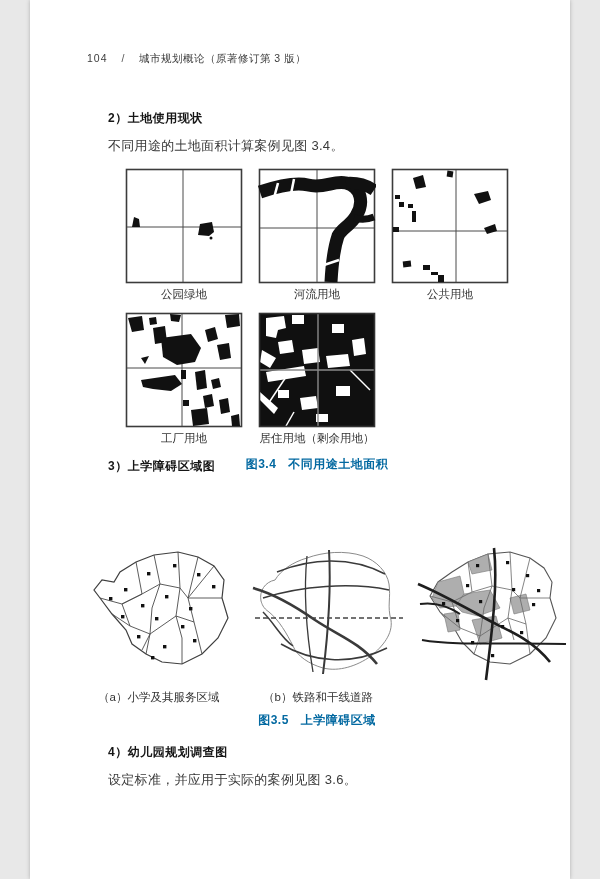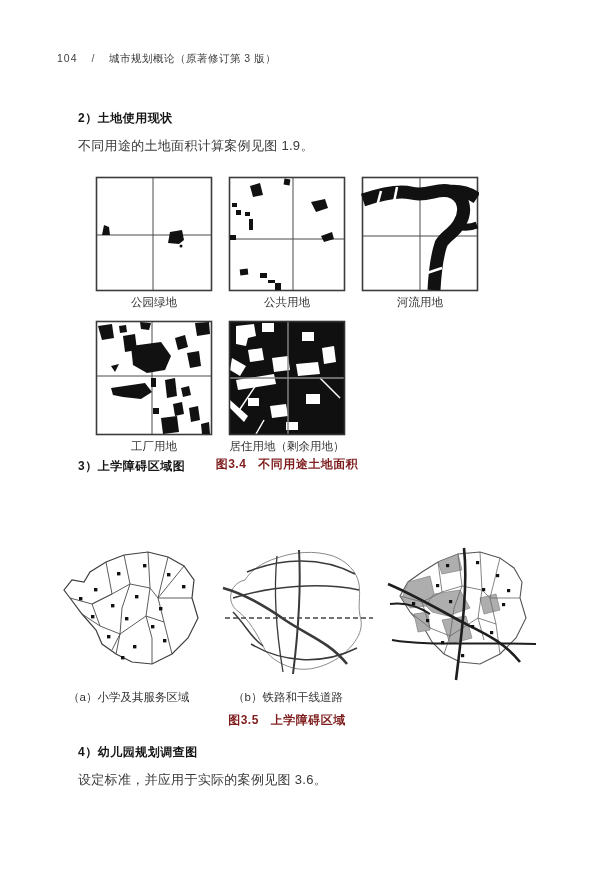--- a/index.html
+++ b/index.html
@@ -1,68 +1,87 @@
 <!DOCTYPE html>
 <html><head>
 <meta charset="utf-8">
 <style>
   html,body{margin:0;padding:0;background:#e8e8e8;}
   .page{
-    position:relative;width:600px;height:879px;background:#ffffff;
+    position:relative;width:540px;height:879px;background:#ffffff;
     font-family:"Liberation Sans","DejaVu Sans",sans-serif;color:#2e2e2e;
     margin:0 auto;overflow:hidden;box-shadow:0 0 4px rgba(0,0,0,.25);
   }
   .running-head{position:absolute;top:52px;left:57px;font-size:10.5px;color:#3c3c3c;letter-spacing:.5px;}
   .running-head .sep{margin:0 14px;color:#555;}
   .running-head .pgnum{letter-spacing:1px;}
   .sec-heading{position:absolute;left:78px;margin:0;font-size:12px;font-weight:bold;color:#161616;letter-spacing:.5px;}
   .sec-body{position:absolute;left:78px;margin:0;font-size:13px;color:#3a3a3a;letter-spacing:.3px;}
   #h-landuse{top:110px;} #p-landuse{top:137px;}
   #h-obstacle{top:458px;text-align:center;} #p-obstacle{top:511px;}
   #h-kinder{top:744px;} #p-kinder{top:771px;}
 
   .fig34-grid{
     position:absolute;top:168px;left:95px;width:384px;
-    display:grid;grid-template-columns:repeat(3,118px);column-gap:15px;row-gap:10px;margin-top:8px;
+    display:grid;grid-template-columns:repeat(3,118px);column-gap:15px;row-gap:10px;
   }
   .fig34-grid figure{margin:0;width:118px;}
   .map-label{display:block;text-align:center;font-size:11.5px;color:#333;margin-top:3px;white-space:nowrap;}
-  .fig-caption{position:absolute;left:95px;width:384px;text-align:center;font-size:12px;font-weight:bold;color:#7f1d1d;letter-spacing:.5px;}
+  .fig-caption{position:absolute;left:95px;width:384px;text-align:center;font-size:12px;font-weight:bold;color:#0369a1;letter-spacing:.5px;}
   #cap34{top:456px;} #cap35{top:712px;}
   .fig-caption .cap-title{margin-left:12px;}
 
   .fig35-row{position:absolute;top:546px;left:56px;display:flex;gap:1px;}
   .fig35-row figure{margin:0;width:164px;}
   .map-label-left{display:block;text-align:left;padding-left:12px;font-size:11.5px;color:#333;margin-top:4px;white-space:nowrap;}
   svg{display:block;}
 </style>
 </head>
 <body>
 
 <div class="page">
 
   <div class="running-head">
     <span class="pgnum">104</span><span class="sep">/</span><span>城市规划概论（原著修订第 3 版）</span>
   </div>
 
   <h2 class="sec-heading" id="h-landuse">2）土地使用现状</h2>
-  <p class="sec-body" id="p-landuse">不同用途的土地面积计算案例见图 1.9。</p>
+  <p class="sec-body" id="p-landuse">不同用途的土地面积计算案例见图 3.4。</p>
 
   <div class="fig34-grid">
 
     <figure>
       <svg width="118" height="116" viewBox="0 0 118 116">
         <rect x="1.5" y="1.5" width="115" height="113" fill="#fff" stroke="#3c3c3c" stroke-width="1.6"></rect>
         <line x1="58" y1="2" x2="58" y2="114" stroke="#4a4a4a" stroke-width="1"></line>
         <line x1="2" y1="59" x2="116" y2="59" stroke="#4a4a4a" stroke-width="1"></line>
         <path d="M7,59 L9,49 L14,51 L15,59 Z" fill="#111"></path>
         <path d="M73,67 L75,56 L87,54 L89,64 L84,68 Z" fill="#111"></path>
         <circle cx="86" cy="70" r="1.5" fill="#111"></circle>
       </svg>
       <figcaption class="map-label">公园绿地</figcaption>
+    </figure>
+
+    <figure>
+      <svg width="118" height="116" viewBox="0 0 118 116">
+        <rect x="1.5" y="1.5" width="115" height="113" fill="#fff" stroke="#3c3c3c" stroke-width="1.6"></rect>
+        <line x1="59" y1="2" x2="59" y2="114" stroke="#4a4a4a" stroke-width="1"></line>
+        <line x1="2" y1="60" x2="116" y2="60" stroke="#4a4a4a" stroke-width="1"></line>
+        <g fill="none" stroke="#111" stroke-linecap="butt">
+          <path d="M2,24 C20,18 38,14 50,17 C66,21 76,12 88,15 C104,19 106,36 98,48 C92,58 84,60 80,68 C76,80 74,95 73,114" stroke-width="13"></path>
+          <path d="M88,15 C100,14 110,18 116,22" stroke-width="12"></path>
+          <path d="M96,50 C104,52 111,51 116,49" stroke-width="7"></path>
+        </g>
+        <g stroke="#fff" stroke-width="2.5">
+          <line x1="16" y1="30" x2="20" y2="15"></line>
+          <line x1="33" y1="26" x2="36" y2="11"></line>
+          <line x1="66" y1="97" x2="81" y2="92"></line>
+        </g>
+      </svg>
+      <figcaption class="map-label">河流用地</figcaption>
     </figure>
 
     <figure>
       <svg width="118" height="116" viewBox="0 0 118 116">
         <rect x="1.5" y="1.5" width="115" height="113" fill="#fff" stroke="#3c3c3c" stroke-width="1.6"></rect>
         <line x1="65" y1="2" x2="65" y2="114" stroke="#4a4a4a" stroke-width="1"></line>
         <line x1="2" y1="63" x2="116" y2="63" stroke="#4a4a4a" stroke-width="1"></line>
         <g fill="#111">
           <rect x="56" y="3" width="6" height="6" transform="rotate(8 59 6)"></rect>
           <path d="M22,10 L32,7 L35,19 L25,21 Z"></path>
@@ -73,39 +92,20 @@
           <rect x="2" y="59" width="6" height="5"></rect>
           <path d="M83,26 L97,23 L100,32 L88,36 Z"></path>
           <path d="M93,60 L104,56 L106,63 L96,66 Z"></path>
           <rect x="12" y="93" width="8" height="6" transform="rotate(-6 16 96)"></rect>
           <rect x="32" y="97" width="7" height="5"></rect>
           <rect x="40" y="104" width="7" height="3"></rect>
           <rect x="47" y="107" width="6" height="7"></rect>
         </g>
       </svg>
       <figcaption class="map-label">公共用地</figcaption>
-    </figure>
-
-    <figure>
-      <svg width="118" height="116" viewBox="0 0 118 116">
-        <rect x="1.5" y="1.5" width="115" height="113" fill="#fff" stroke="#3c3c3c" stroke-width="1.6"></rect>
-        <line x1="59" y1="2" x2="59" y2="114" stroke="#4a4a4a" stroke-width="1"></line>
-        <line x1="2" y1="60" x2="116" y2="60" stroke="#4a4a4a" stroke-width="1"></line>
-        <g fill="none" stroke="#111" stroke-linecap="butt">
-          <path d="M2,24 C20,18 38,14 50,17 C66,21 76,12 88,15 C104,19 106,36 98,48 C92,58 84,60 80,68 C76,80 74,95 73,114" stroke-width="13"></path>
-          <path d="M88,15 C100,14 110,18 116,22" stroke-width="12"></path>
-          <path d="M96,50 C104,52 111,51 116,49" stroke-width="7"></path>
-        </g>
-        <g stroke="#fff" stroke-width="2.5">
-          <line x1="16" y1="30" x2="20" y2="15"></line>
-          <line x1="33" y1="26" x2="36" y2="11"></line>
-          <line x1="66" y1="97" x2="81" y2="92"></line>
-        </g>
-      </svg>
-      <figcaption class="map-label">河流用地</figcaption>
     </figure>
 
     <figure>
       <svg width="118" height="116" viewBox="0 0 118 116">
         <rect x="1.5" y="1.5" width="115" height="113" fill="#fff" stroke="#3c3c3c" stroke-width="1.6"></rect>
         <line x1="57" y1="2" x2="57" y2="114" stroke="#4a4a4a" stroke-width="1"></line>
         <line x1="2" y1="56" x2="116" y2="56" stroke="#4a4a4a" stroke-width="1"></line>
         <g fill="#111">
           <path d="M3,6 L17,4 L19,18 L7,20 Z"></path>
           <path d="M24,6 L31,5 L32,12 L25,13 Z"></path>

